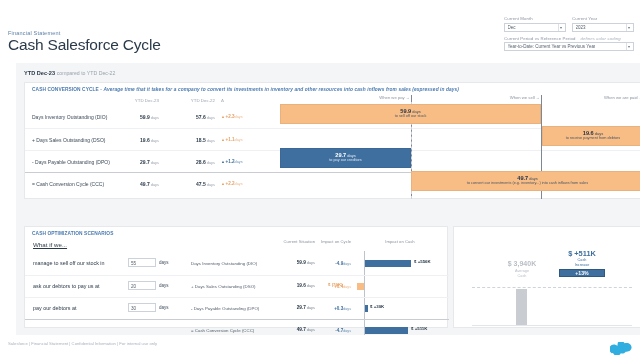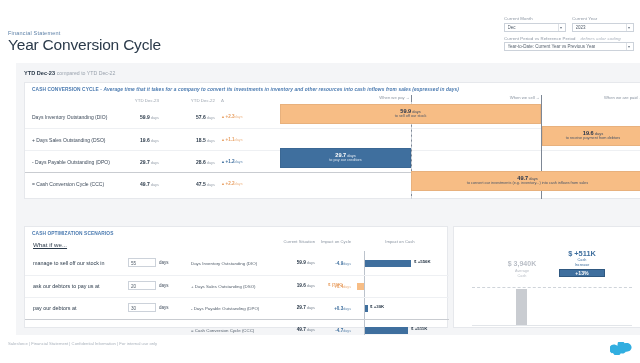--- a/index.html
+++ b/index.html
@@ -239,21 +239,21 @@
     position:absolute; right:8px; top:6px; width:22px; height:13px;
   }
 </style>
 </head>
 <body>
 
 <div class="page">
 
   <div class="top">
     <div class="breadcrumb">Financial Statement</div>
-    <div class="page-title">Year Conversion Cycle</div>
+    <div class="page-title">Cash Salesforce Cycle</div>
 
     <div class="filters">
       <div class="fl-row">
         <div class="fl-group">
           <div class="fl-label">Current Month</div>
           <div class="fl-select">
             <span class="fl-val">Dec</span>
             <span class="fl-caret">▾</span>
           </div>
         </div>

